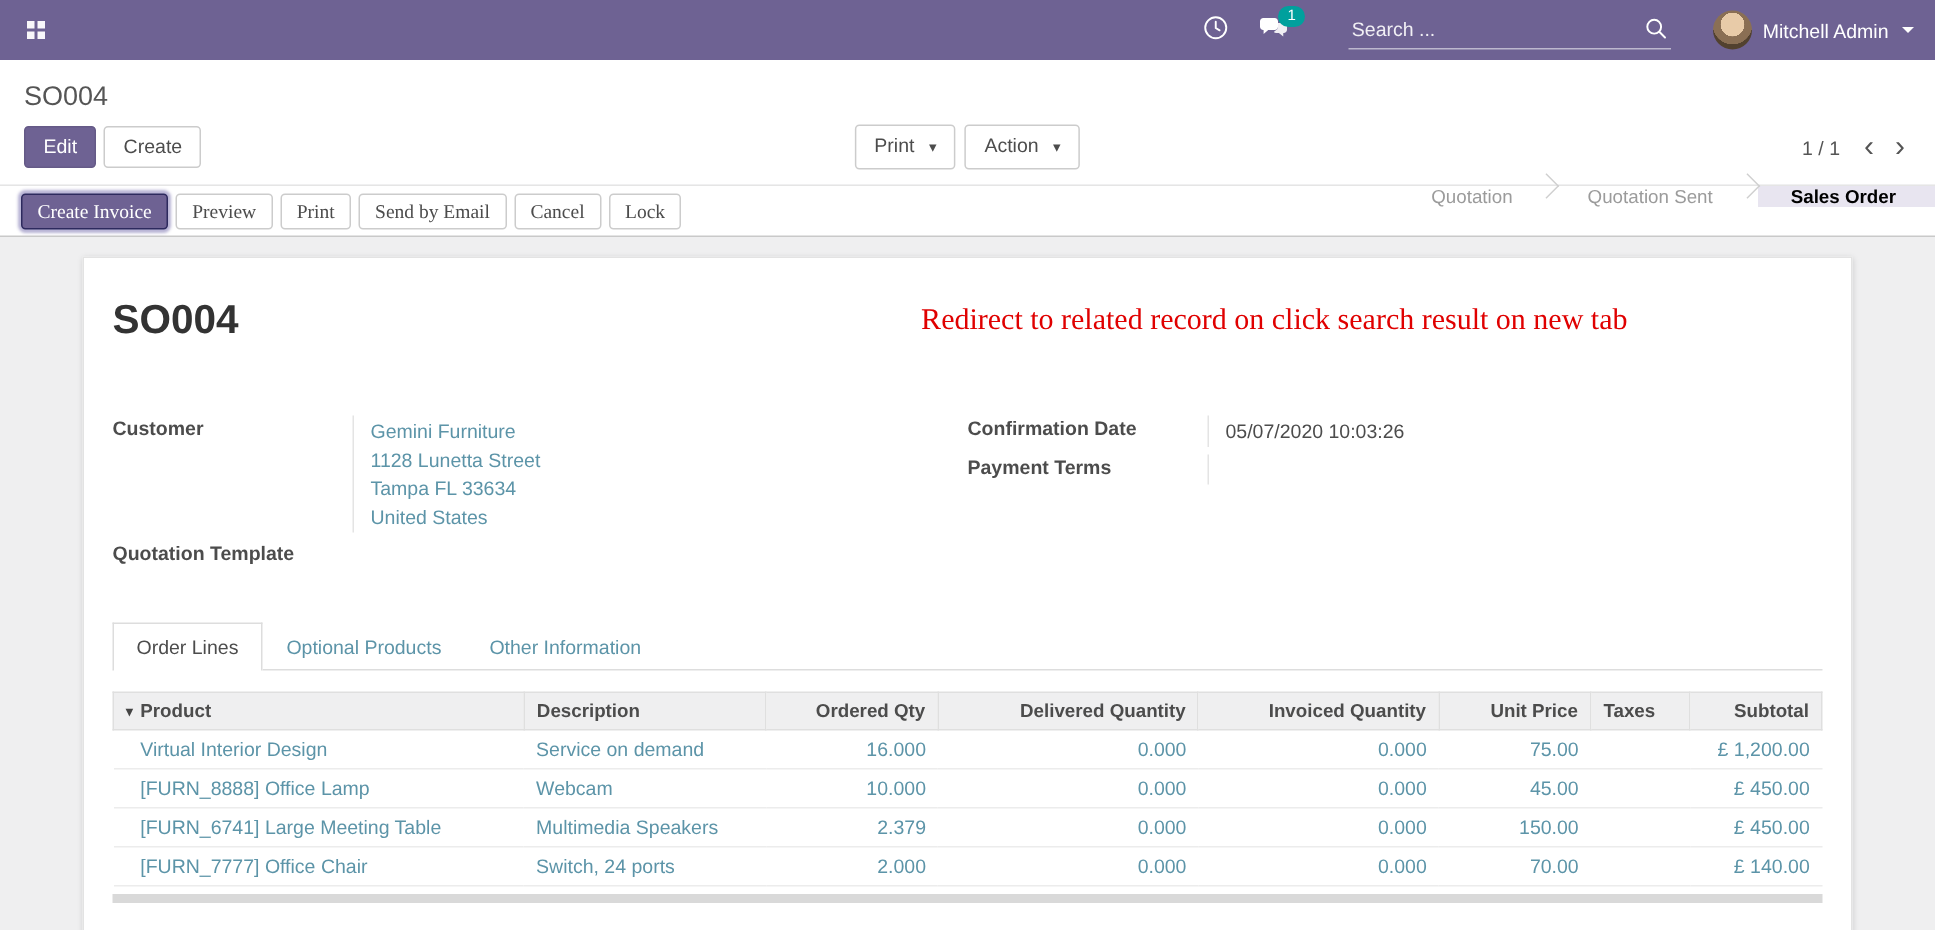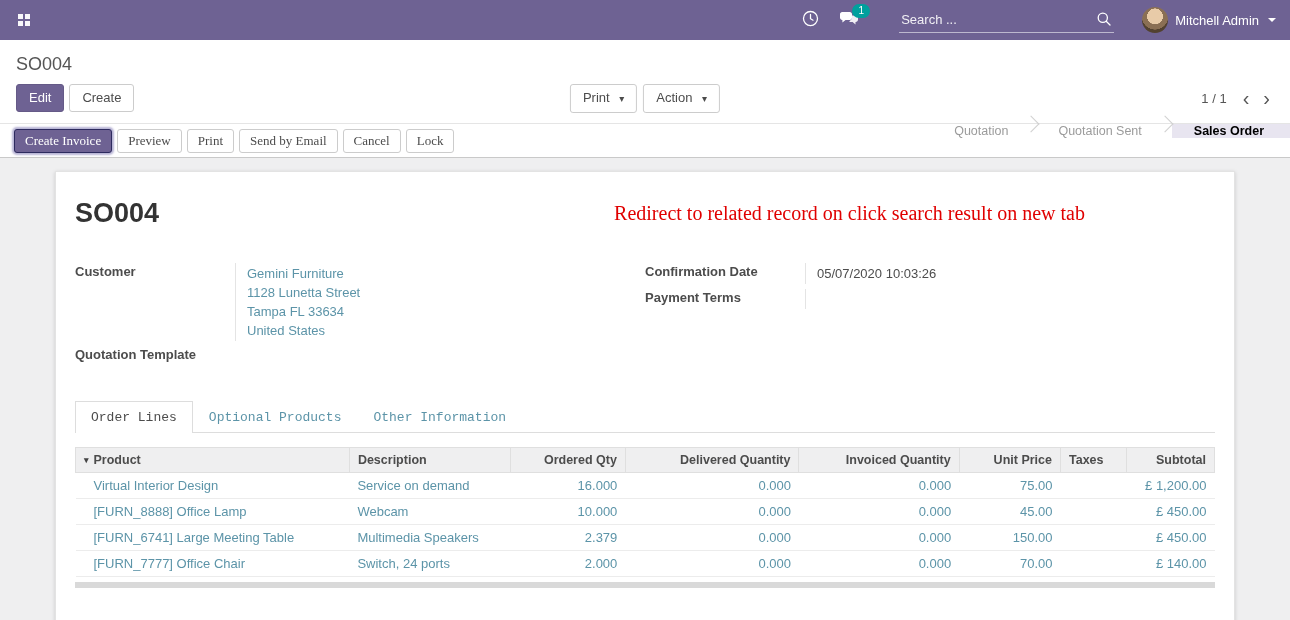--- a/index.html
+++ b/index.html
@@ -63,33 +63,33 @@
 
   
   .content{flex:1 1 auto;background:#efeff0;padding-top:13px;overflow:hidden;}
   .sheet{width:1140px;margin:0 auto;background:#fff;border:1px solid #e3e3e3;
          box-shadow:0 1px 4px rgba(0,0,0,.15);padding:26px 19px 24px;min-height:480px;}
   .sheet-header{display:flex;align-items:center;}
   .sheet-title{font-size:27px;font-weight:bold;color:#333;margin:0;}
   .annotation{font-family:"Liberation Serif",serif;color:#e00000;font-size:20px;
               margin-left:auto;margin-right:130px;white-space:nowrap;}
 
-  .field-groups{display:flex;margin-top:34px;}
+  .field-groups{display:flex;margin-top:48px;}
   .fg{width:50%;}
   .field-row{display:flex;margin-bottom:5px;}
   .field-label{flex:0 0 150px;font-weight:bold;color:#4c4c4c;padding:1px 10px 1px 0;}
   .field-value{flex:1;padding:1px 0 1px 11px;color:#5c94a8;min-height:18px;line-height:19px;}
   .field-value.sep{border-left:1px solid #e4e4e4;}
   .field-value.dark{color:#4c4c4c;}
   .addr-line{line-height:19px;cursor:pointer;}
   .fg-left .field-row + .field-row{margin-top:3px;}
 
   .tabs{display:flex;border-bottom:1px solid #ddd;margin-top:30px;}
   .tab{padding:8px 15px;color:#5c94a8;cursor:pointer;border:1px solid transparent;
-       border-bottom:none;margin-bottom:-1px;font-family:Liberation Mono, monospace;}
+       border-bottom:none;margin-bottom:-1px;}
   .tab.active{color:#4c4c4c;background:#fff;border-color:#ddd;
               box-shadow:0 1px 0 0 #fff;}
 
   .order-table{width:100%;border-collapse:collapse;margin-top:14px;table-layout:fixed;}
   .order-table th{background:#efeff0;border:1px solid #dfdfdf;font-weight:bold;text-align:left;
                   padding:5px 8px;color:#4c4c4c;font-size:12.5px;white-space:nowrap;overflow:hidden;cursor:pointer;}
   .order-table th.num{text-align:right;}
   .order-table td{border-bottom:1px solid #ececec;padding:5px 8px;white-space:nowrap;overflow:hidden;}
   .order-table td.num{text-align:right;}
   .order-table td.link{color:#5c94a8;cursor:pointer;}

